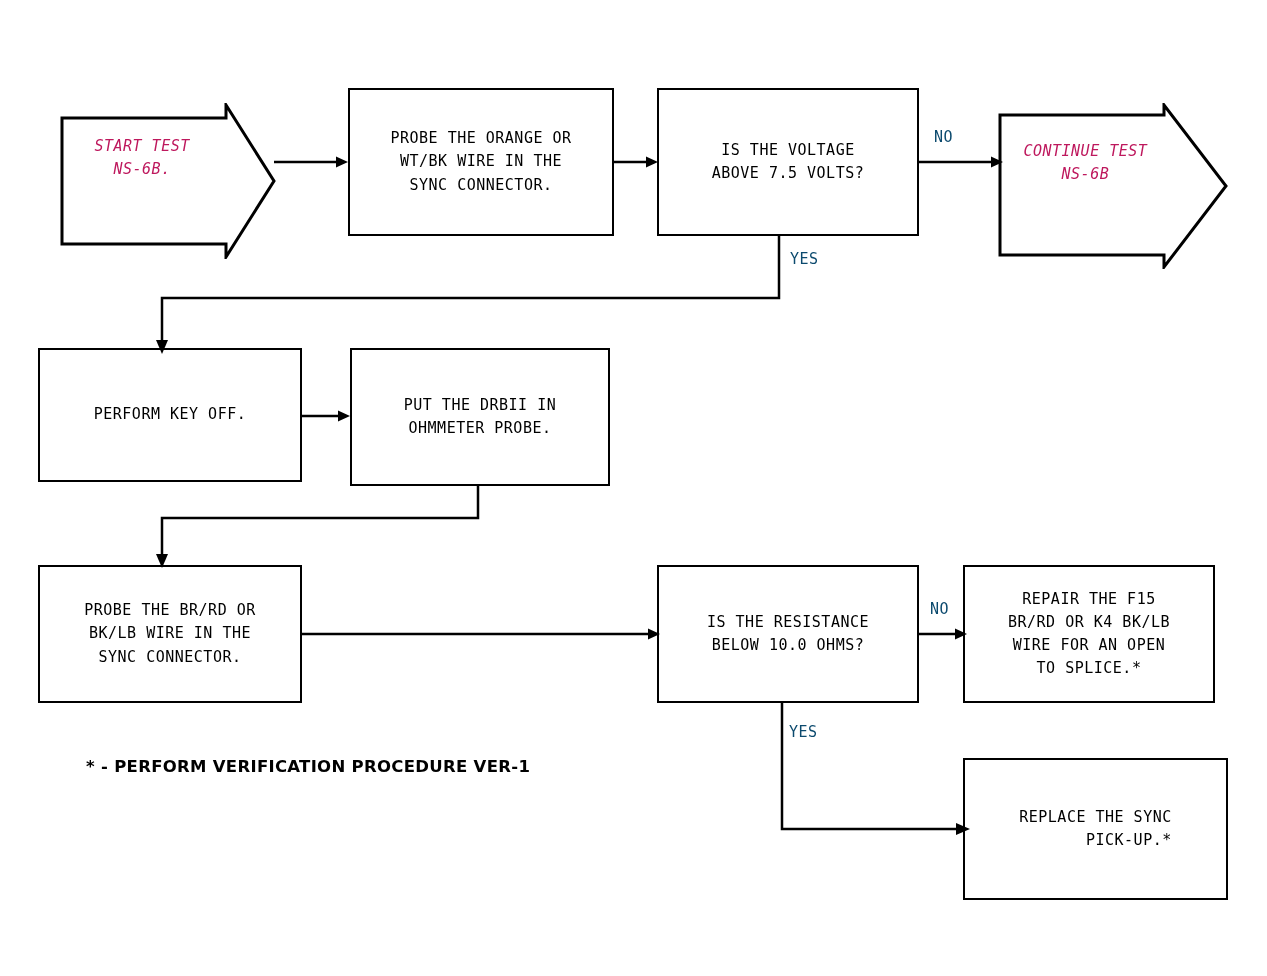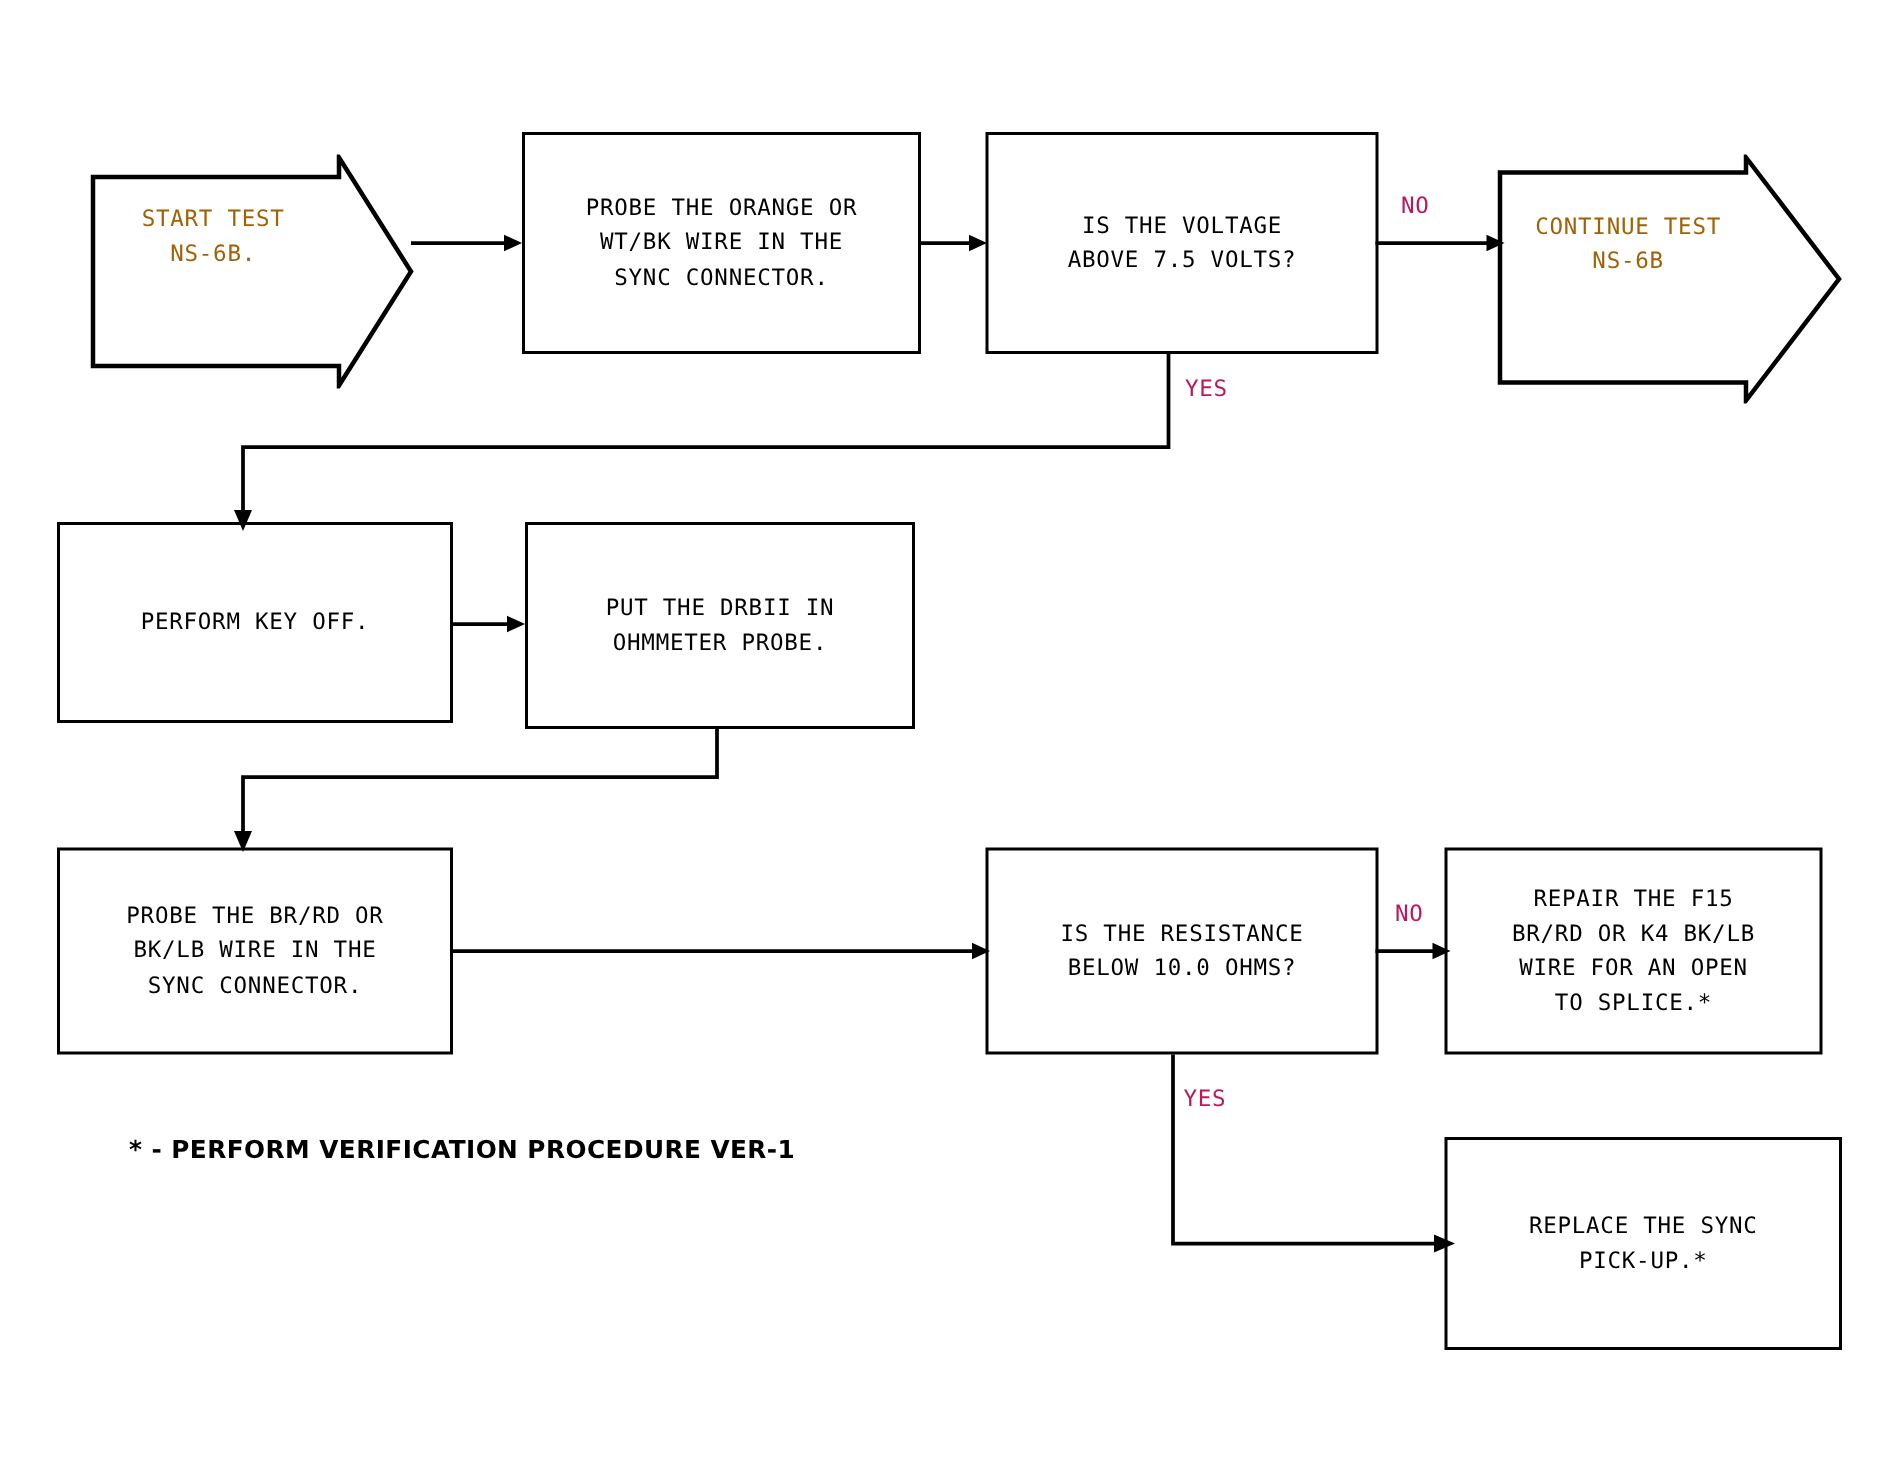--- a/index.html
+++ b/index.html
@@ -25,47 +25,48 @@
     text-align: center;
     color: #000;
     font-size: 15px;
     line-height: 1.55;
     letter-spacing: 0.5px;
     background: #fff;
     white-space: pre-line;
   }
   .arrowshape {
     position: absolute;
-    color: #a16207;
+    color: #be185d;
     font-size: 15px;
     line-height: 1.55;
     letter-spacing: 0.5px;
     text-align: center;
     white-space: pre-line;
+    font-style: italic;
   }
   .arrowshape .label {
     position: absolute;
     left: 0;
     width: 76%;
     top: 50%;
     transform: translateY(-50%);
     text-align: center;
   }
   .arrowshape svg {
     display: block;
   }
   .edge {
     position: absolute;
   }
   .edge svg { display: block; overflow: visible; }
   .edgelabel {
     position: absolute;
     font-size: 15px;
     letter-spacing: 0.5px;
-    color: #be185d;
+    color: #0c4a6e;
     white-space: nowrap;
   }
   .footnote {
     position: absolute;
     font-family: "DejaVu Sans", sans-serif;
     font-weight: bold;
     font-size: 16.5px;
     letter-spacing: 0.3px;
     color: #000000;
     white-space: nowrap;
@@ -123,21 +124,21 @@
 BELOW 10.0 OHMS?</span>
   </div>
 
   <div class="node" style="left:963px; top:565px; width:252px; height:138px;">
     <span>REPAIR THE F15
 BR/RD OR K4 BK/LB
 WIRE FOR AN OPEN
 TO SPLICE.*</span>
   </div>
 
-  <div class="node" style="left:963px; top:758px; width:265px; height:142px;">
+  <div class="node" style="left:963px; top:758px; width:265px; height:142px;text-align:right;">
     <span>REPLACE THE SYNC
 PICK-UP.*</span>
   </div>
 
   <div class="edge" style="left:274px; top:150px; width:80px; height:24px;">
     <svg width="80" height="24" viewBox="0 0 80 24">
       <line x1="0" y1="12" x2="66" y2="12" stroke="#000" stroke-width="2.5"></line>
       <polygon points="74,12 62,6.5 62,17.5" fill="#000"></polygon>
     </svg>
   </div>

